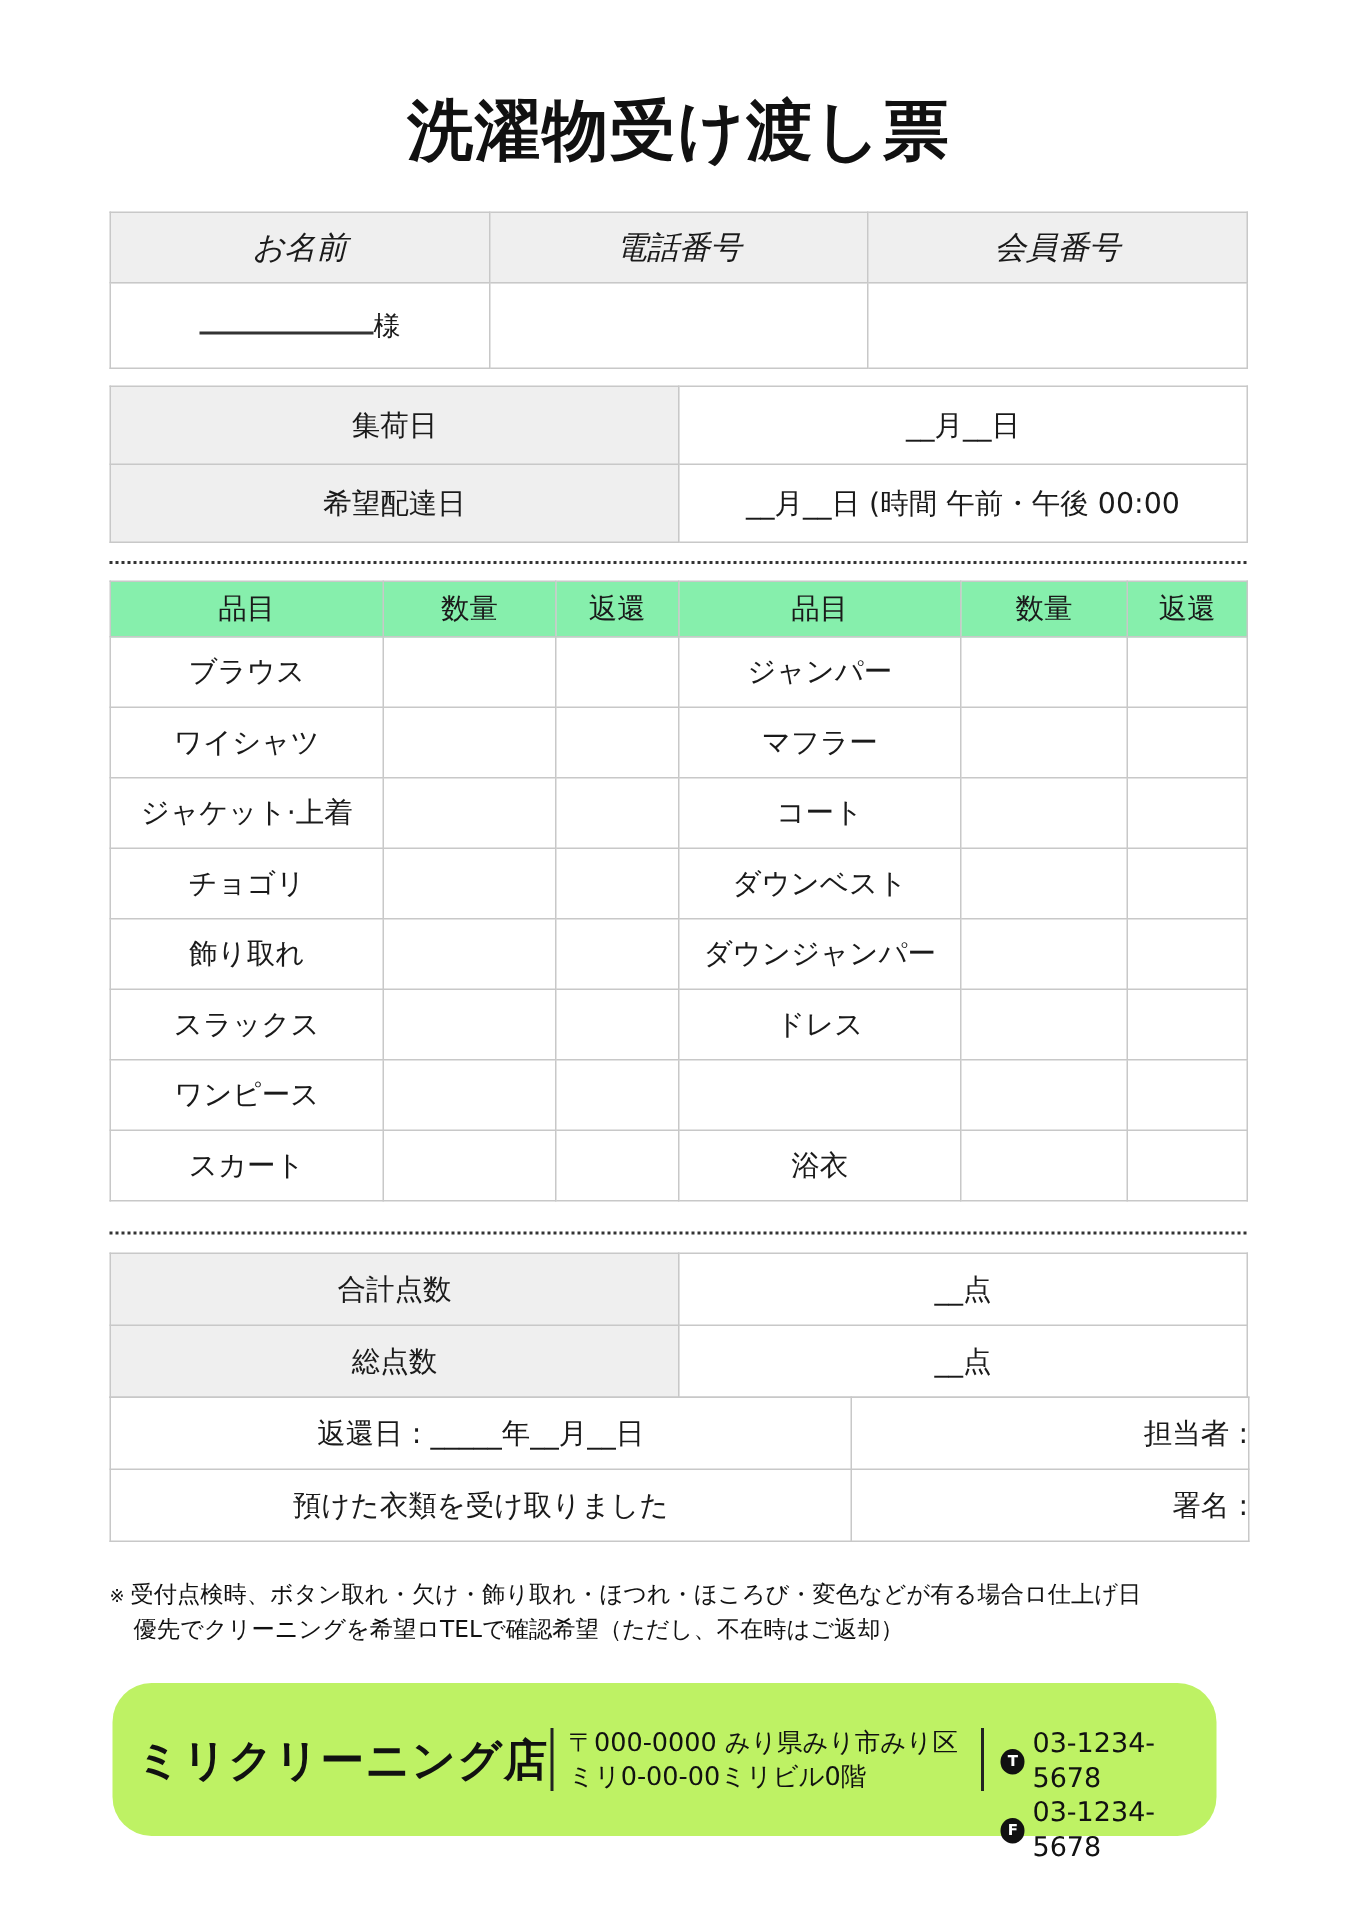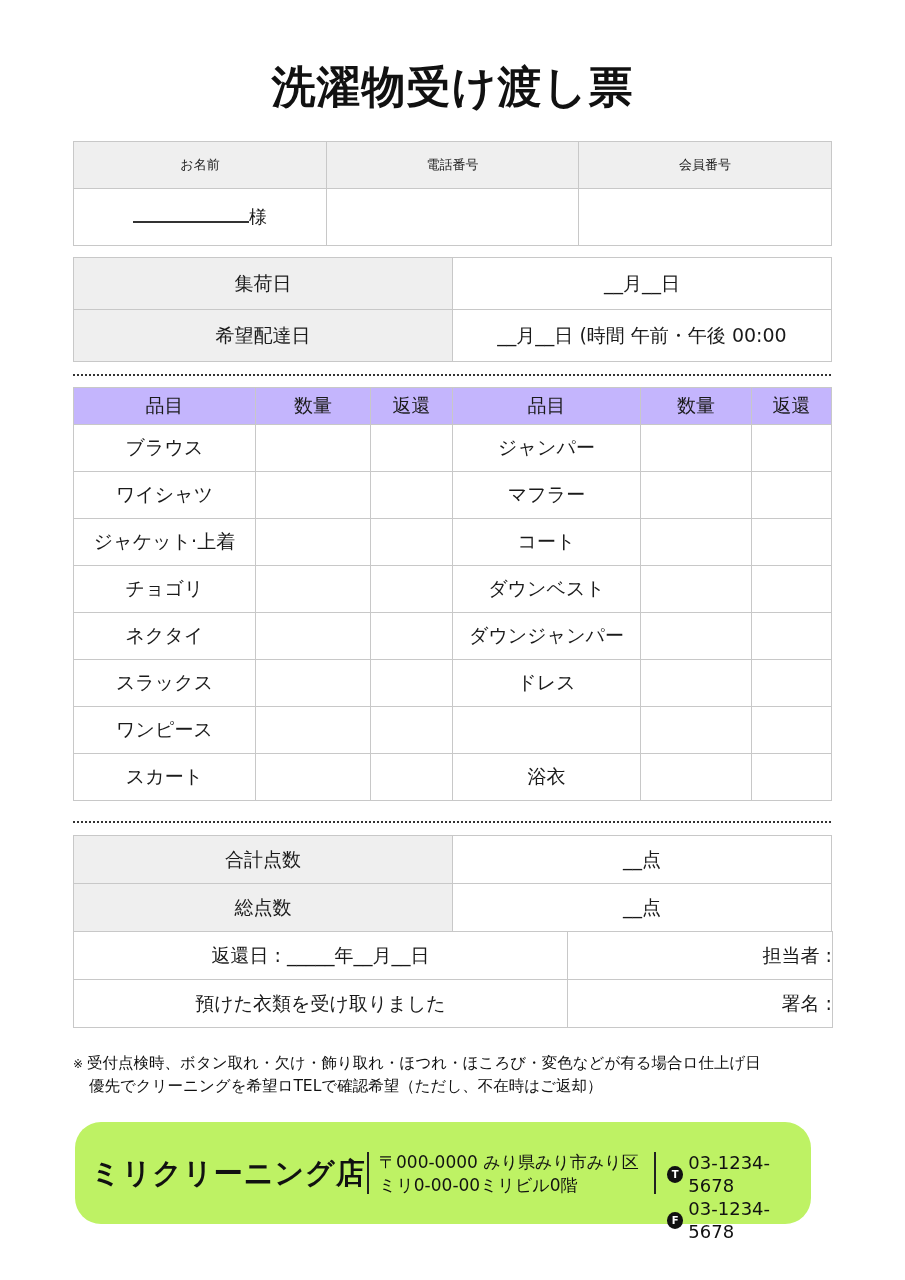--- a/index.html
+++ b/index.html
@@ -13,36 +13,36 @@
   }
   table { border-collapse: collapse; position: absolute; table-layout: fixed; }
   td, th {
     border: 1.5px solid #c8c8c8; text-align: center; vertical-align: middle;
     font-weight: normal; padding: 0; color: #1a1a1a;
   }
   .hdr { background: #efefef; }
 
   
   #t-customer { left: 73px; top: 141px; width: 758px; }
-  #t-customer th { height: 46px; font-size: 13px; }
+  #t-customer th { height: 46px; font-size: 21px; font-style: italic; }
   #t-customer td { height: 56px; font-size: 18px; }
   .blank-line { display: inline-block; border-bottom: 2px solid #333; vertical-align: baseline; }
 
   
   #t-dates { left: 73px; top: 257px; width: 758px; }
   #t-dates td { height: 51px; font-size: 19px; margin-top: 13px; }
 
   .dotted {
     position: absolute; left: 73px; width: 758px; height: 0;
     border-top: 2px dotted #333;
   }
 
   
   #t-items { left: 73px; top: 387px; width: 758px; }
-  #t-items th { height: 36px; font-size: 19px; background: #c4b5fd; }
+  #t-items th { height: 36px; font-size: 19px; background: #86efac; }
   #t-items td { height: 46px; font-size: 19px; }
 
   
   #t-totals { left: 73px; top: 835px; width: 758px; }
   #t-totals td { height: 47px; font-size: 19px; }
 
   
   #t-return { left: 73px; top: 931px; width: 759px; }
   #t-return td { height: 47px; font-size: 19px; }
   #t-return td.left-al { text-align: right; padding-left: 24px; }
@@ -163,21 +163,21 @@
   </tr>
   <tr>
     <td>チョゴリ</td>
     <td></td>
         <td></td>
     <td>ダウンベスト</td>
     <td></td>
         <td></td>
   </tr>
   <tr>
-    <td>ネクタイ</td>
+    <td>飾り取れ</td>
     <td></td>
         <td></td>
     <td>ダウンジャンパー</td>
     <td></td>
         <td></td>
   </tr>
   <tr>
     <td>スラックス</td>
     <td></td>
         <td></td>

